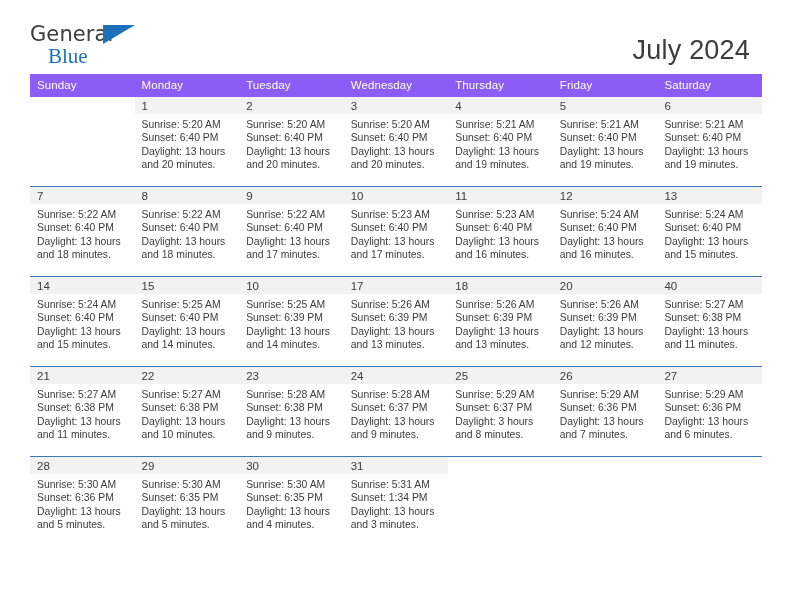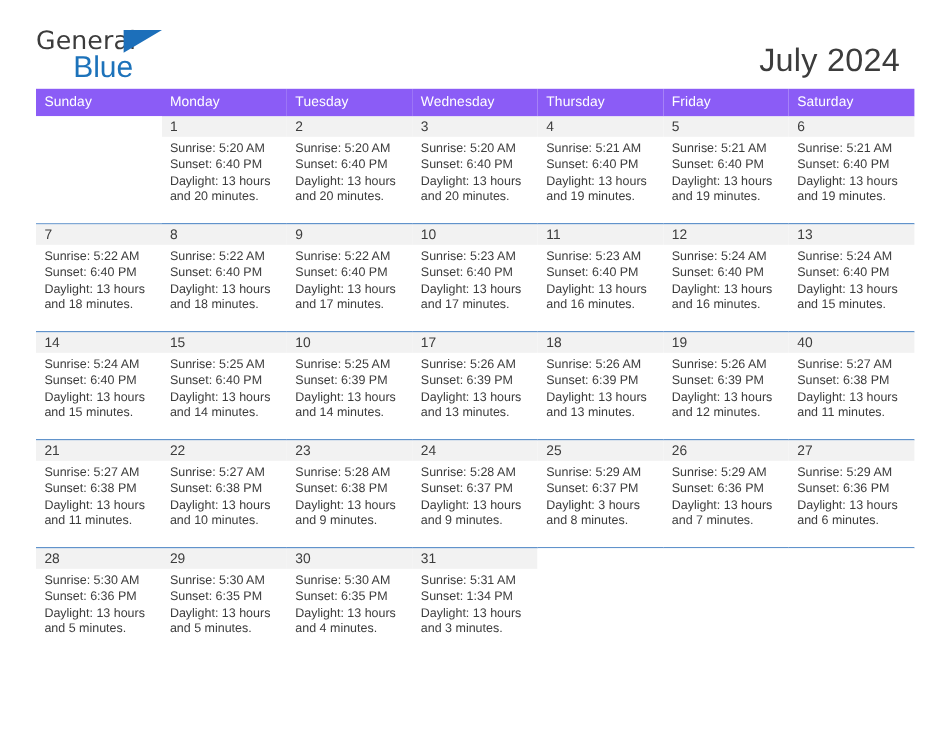--- a/index.html
+++ b/index.html
@@ -53,26 +53,26 @@
     position: absolute;
     left: 73px;
     top: 3px;
     width: 0;
     height: 0;
     border-left: 32px solid #1c6fba;
     border-bottom: 19px solid transparent;
   }
   .brand-blue {
     position: absolute;
-    left: 31px;
+    left: 18px;
     top: 22px;
-    font-size: 25px;
+    font-size: 21px;
     color: #1c72ba;
     line-height: 25px;
-    font-family: Liberation Sans, sans-serif;
+    font-family: Liberation Serif, serif;
   }
 
   .titles {
     text-align: right;
     padding-top: 0px;
   }
   .cal-title {
     font-size: 27px;
     color: #3c3c3c;
     line-height: 32px;
@@ -359,21 +359,21 @@
               <div class="daynum-band">18</div>
               <div class="cell-body">
                 <div>Sunrise: 5:26 AM</div>
                 <div>Sunset: 6:39 PM</div>
                 <div class="daylight">Daylight: 13 hours and 13 minutes.</div>
               </div>
             </div>
           </td>
           <td>
             <div class="cell">
-              <div class="daynum-band">19</div>
+              <div class="daynum-band">20</div>
               <div class="cell-body">
                 <div>Sunrise: 5:26 AM</div>
                 <div>Sunset: 6:39 PM</div>
                 <div class="daylight">Daylight: 13 hours and 12 minutes.</div>
               </div>
             </div>
           </td>
           <td>
             <div class="cell">
               <div class="daynum-band">40</div>

